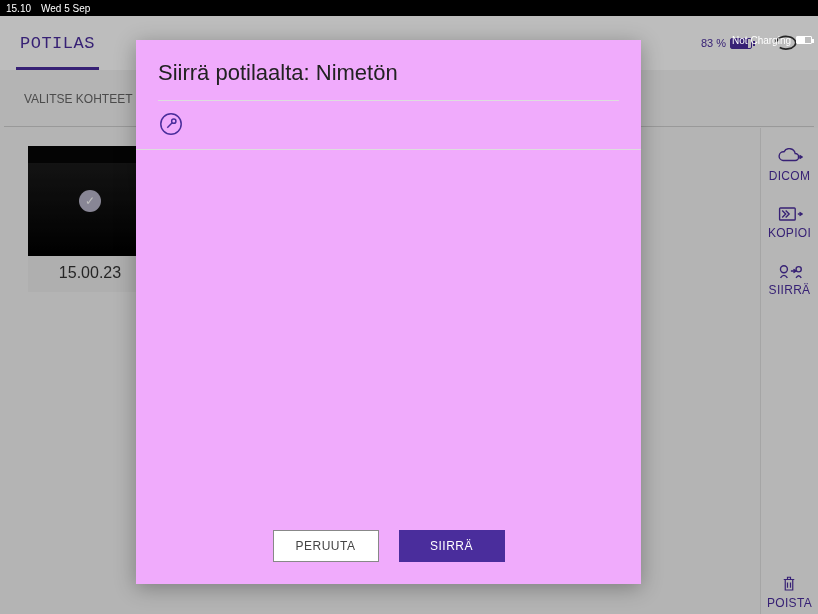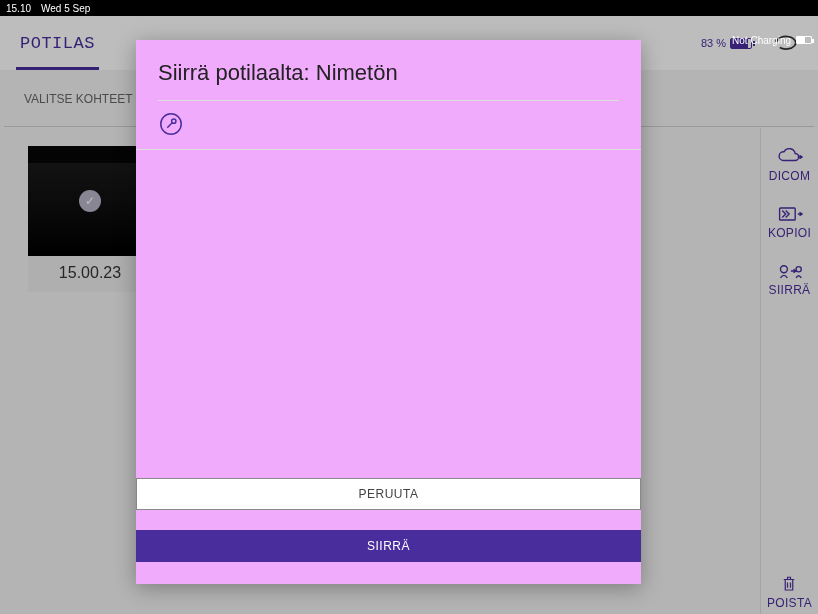--- a/index.html
+++ b/index.html
@@ -155,21 +155,21 @@
       font-size: 13px;
       color: #3d2e82;
       cursor:pointer;
     }
     .radio {
       width: 26px; height: 26px; border-radius:50%;
       background:#e3e3e3;
     }
     .modal-footer {
       padding: 14px 0 22px;
-      display:flex; justify-content:center; gap: 20px; flex-direction: column;
+      display:flex; justify-content:center; gap: 20px;
     }
     .btn {
       min-width: 106px; height: 32px;
       font-size: 12px; letter-spacing: 0.5px;
       display:flex;align-items:center;justify-content:center;
       cursor:pointer;
     }
     .btn-outline { border:1px solid #888; color:#444; background:#fff;}
     .btn-primary { background:#4a2d9c; color:#fff; border:1px solid #4a2d9c;}
   </style>

